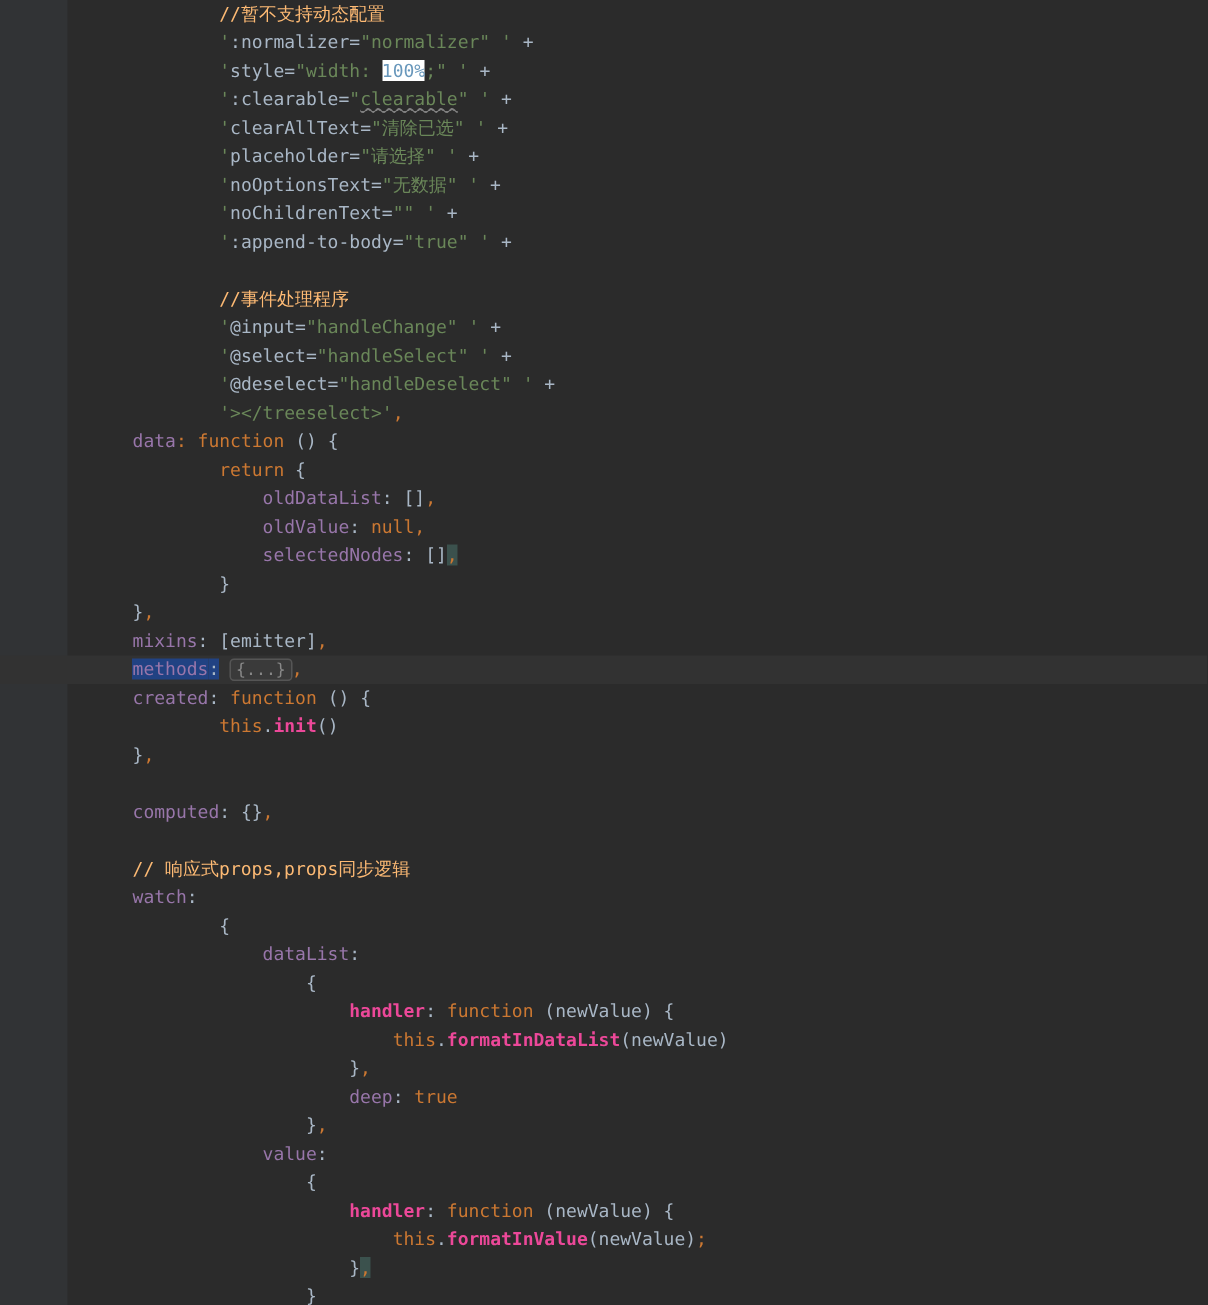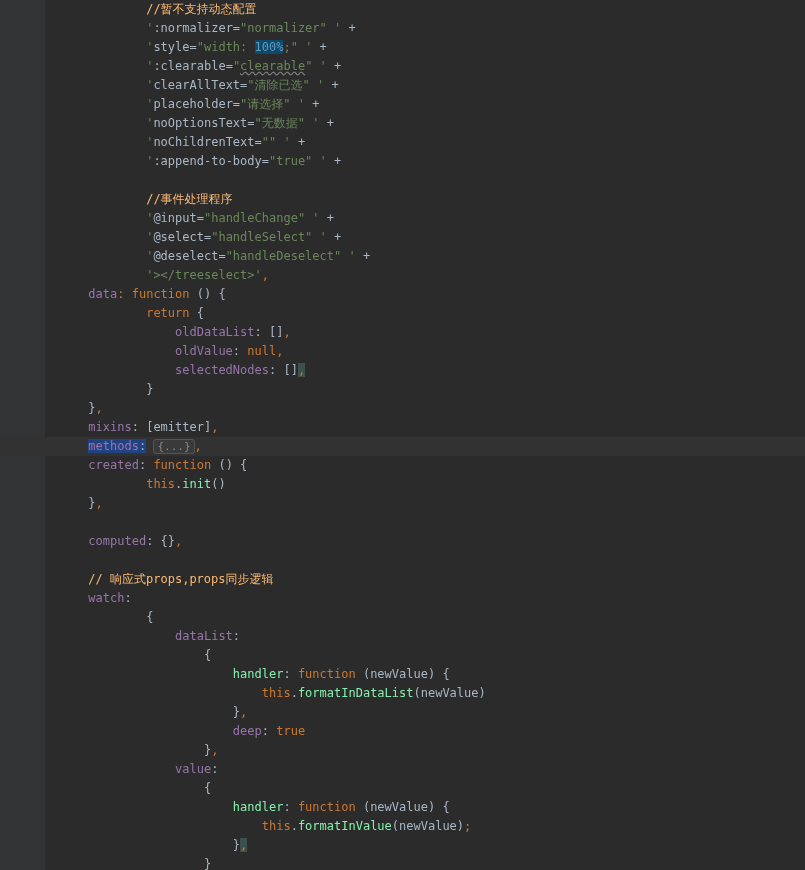--- a/index.html
+++ b/index.html
@@ -32,27 +32,27 @@
   .ln { height: 19px; }
   .hl-line {
     position: absolute;
     left: 0;
     width: 805px;
     height: 19px;
     background: #323232;
     z-index: 0;
   }
   .code .hl { background: #214283; }
-  .sel { background: #0c4a6e; }
+  .sel { background: #ffffff; }
   .caret-bg { background: #3b514d; }
   .c-comment { color: #fdba74; }
   .c-str { color: #6a8759; }
   .c-key { color: #cc7832; }
   .c-purple { color: #9876aa; text-align: center; }
-  .c-fn { color: #86efac; }
+  .c-fn { color: #ec4899; font-weight: bold; }
   .c-default { color: #a9b7c6; }
   .c-num { color: #6897bb; }
   .c-underline { text-decoration-line: underline; text-decoration-style: wavy; text-decoration-color: #808080; }
   .fold {
     background: #3a3a3a;
     border: 1px solid #555;
     border-radius: 3px;
     padding: 0 3px;
     color: #888;
     font-size: 11px;

